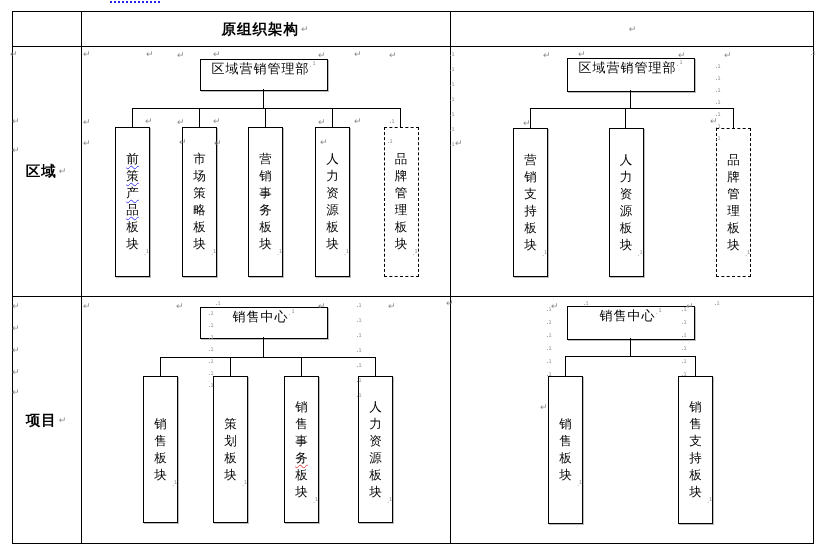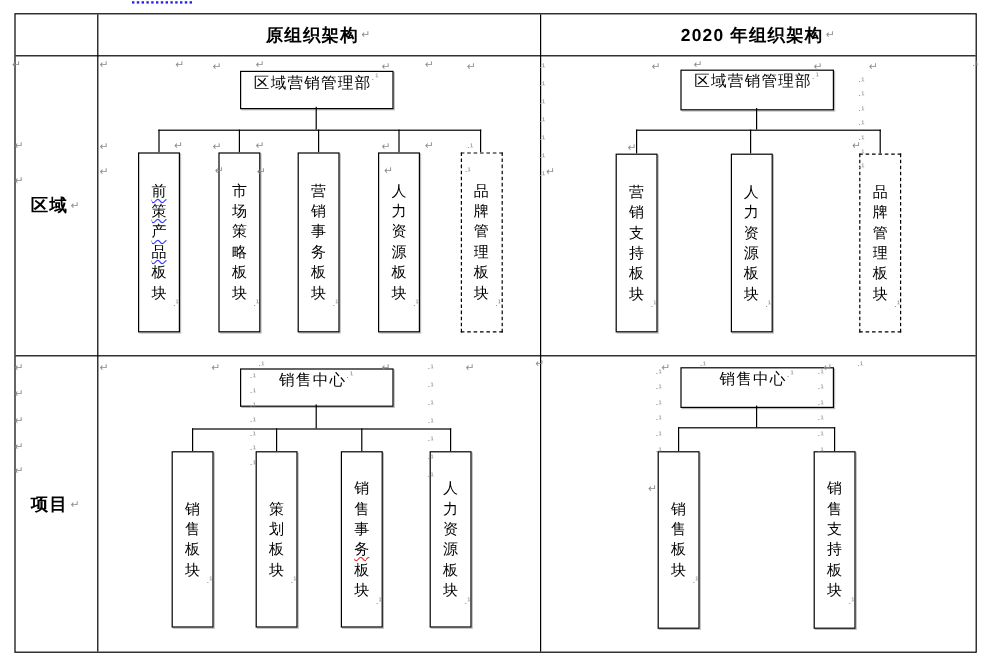--- a/index.html
+++ b/index.html
@@ -47,21 +47,20 @@
     <div class="vline" style="left:437px;"></div>
     <div class="hline" style="top:34px;"></div>
     <div class="hline" style="top:284px;"></div>
   </div>
 
   <div class="cell hdr" style="left:81px;top:12px;width:369px;height:34px;">
     <span>原组织架构</span>
     <span class="inline-mark">↵</span>
   </div>
   <div class="cell hdr" style="left:450px;top:12px;width:364px;height:34px;">
-    <span>2020 年组织架构</span>
     <span class="inline-mark">↵</span>
   </div>
 
   <div class="cell rowlab" style="left:12px;top:46px;width:69px;height:250px;">
     <span>区域</span>
     <span class="inline-mark">↵</span>
   </div>
   <div class="cell rowlab" style="left:12px;top:296px;width:69px;height:248px;">
     <span>项目</span>
     <span class="inline-mark">↵</span>

